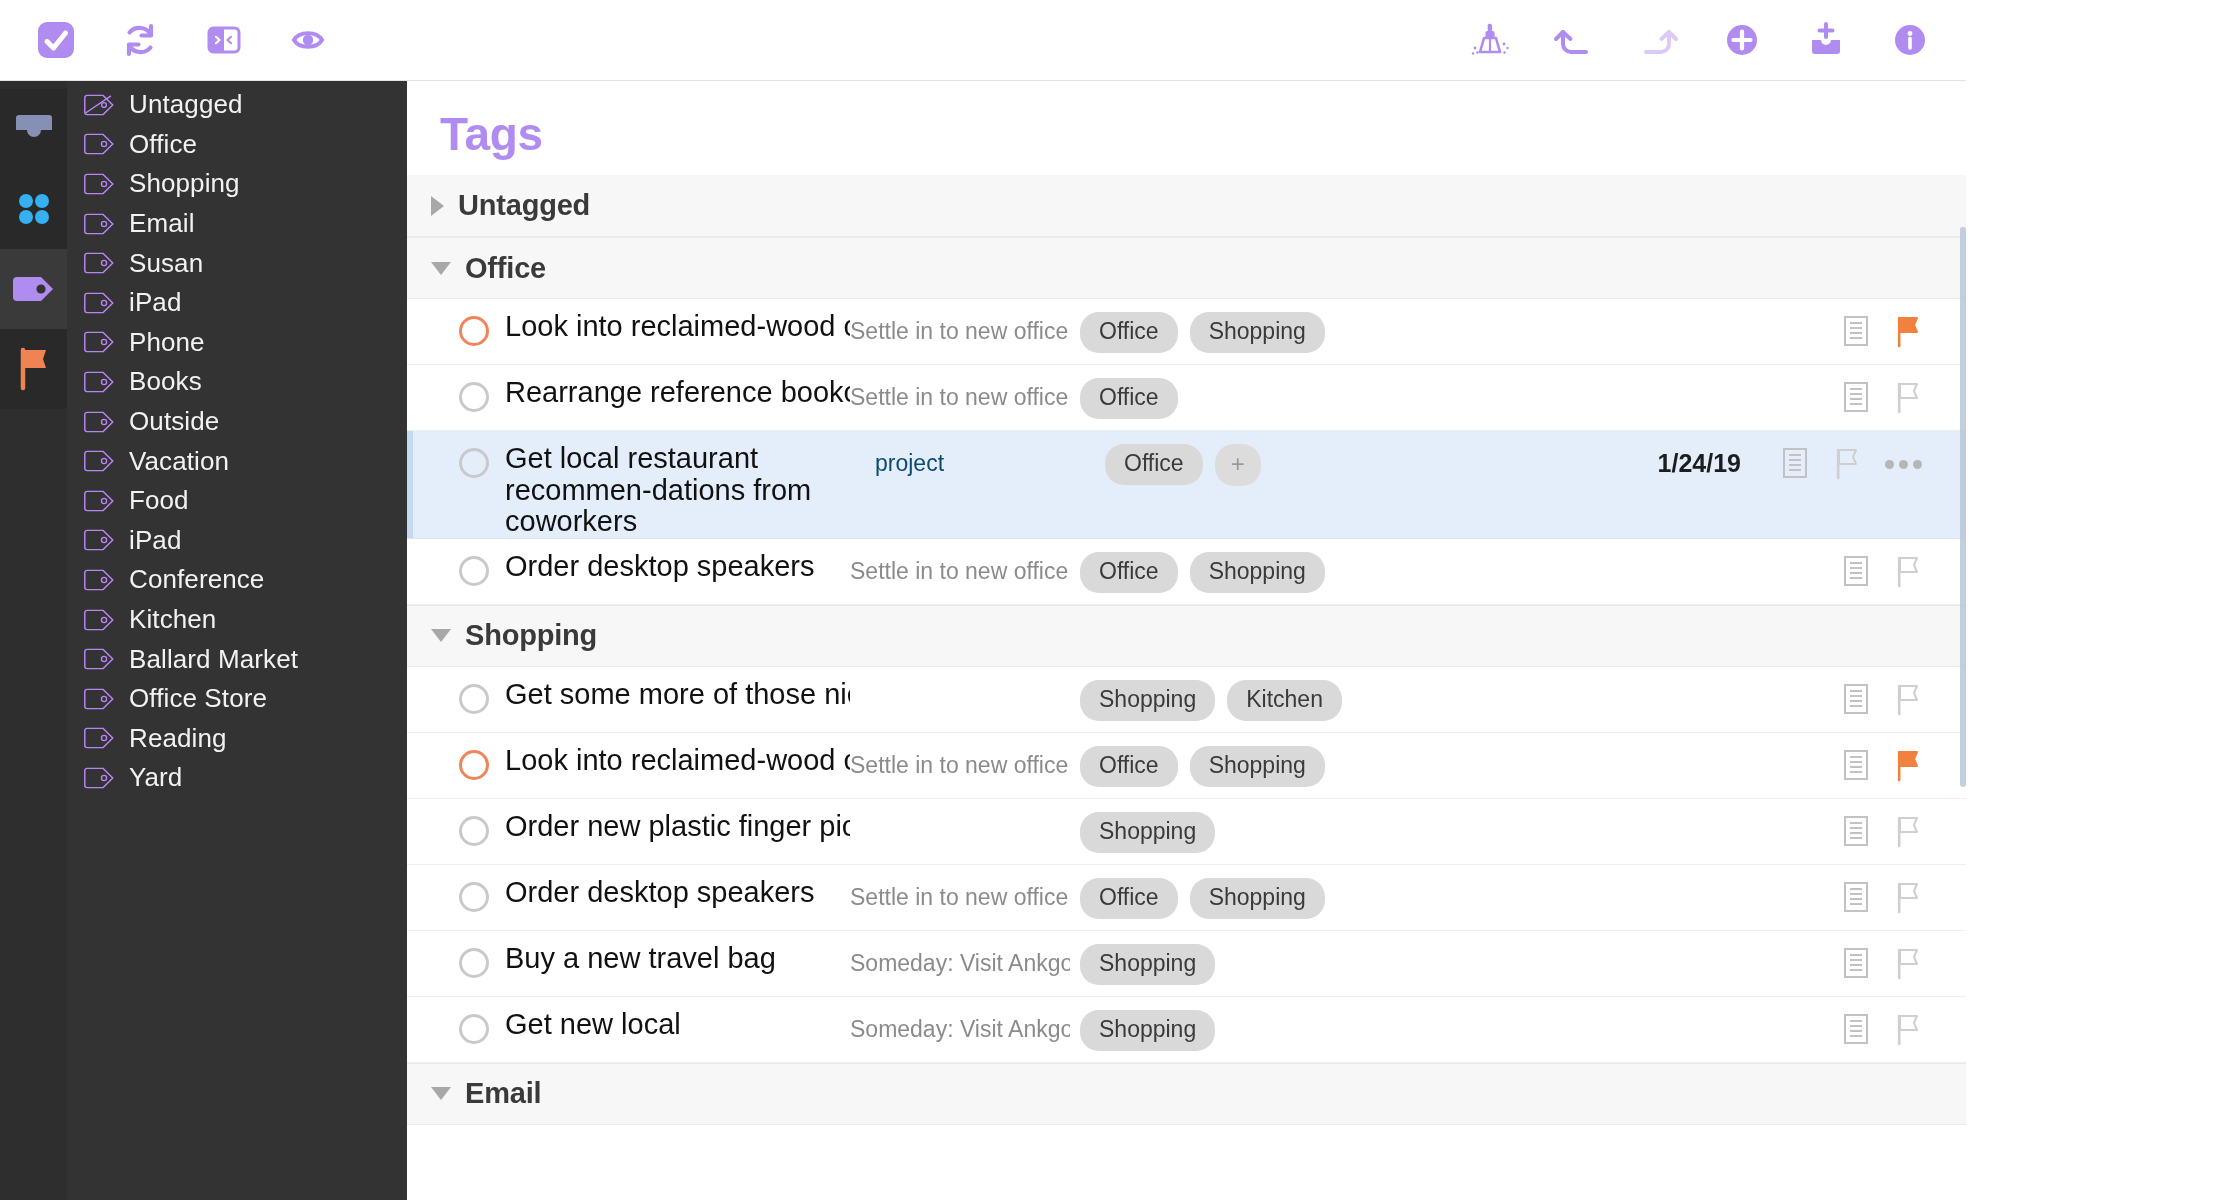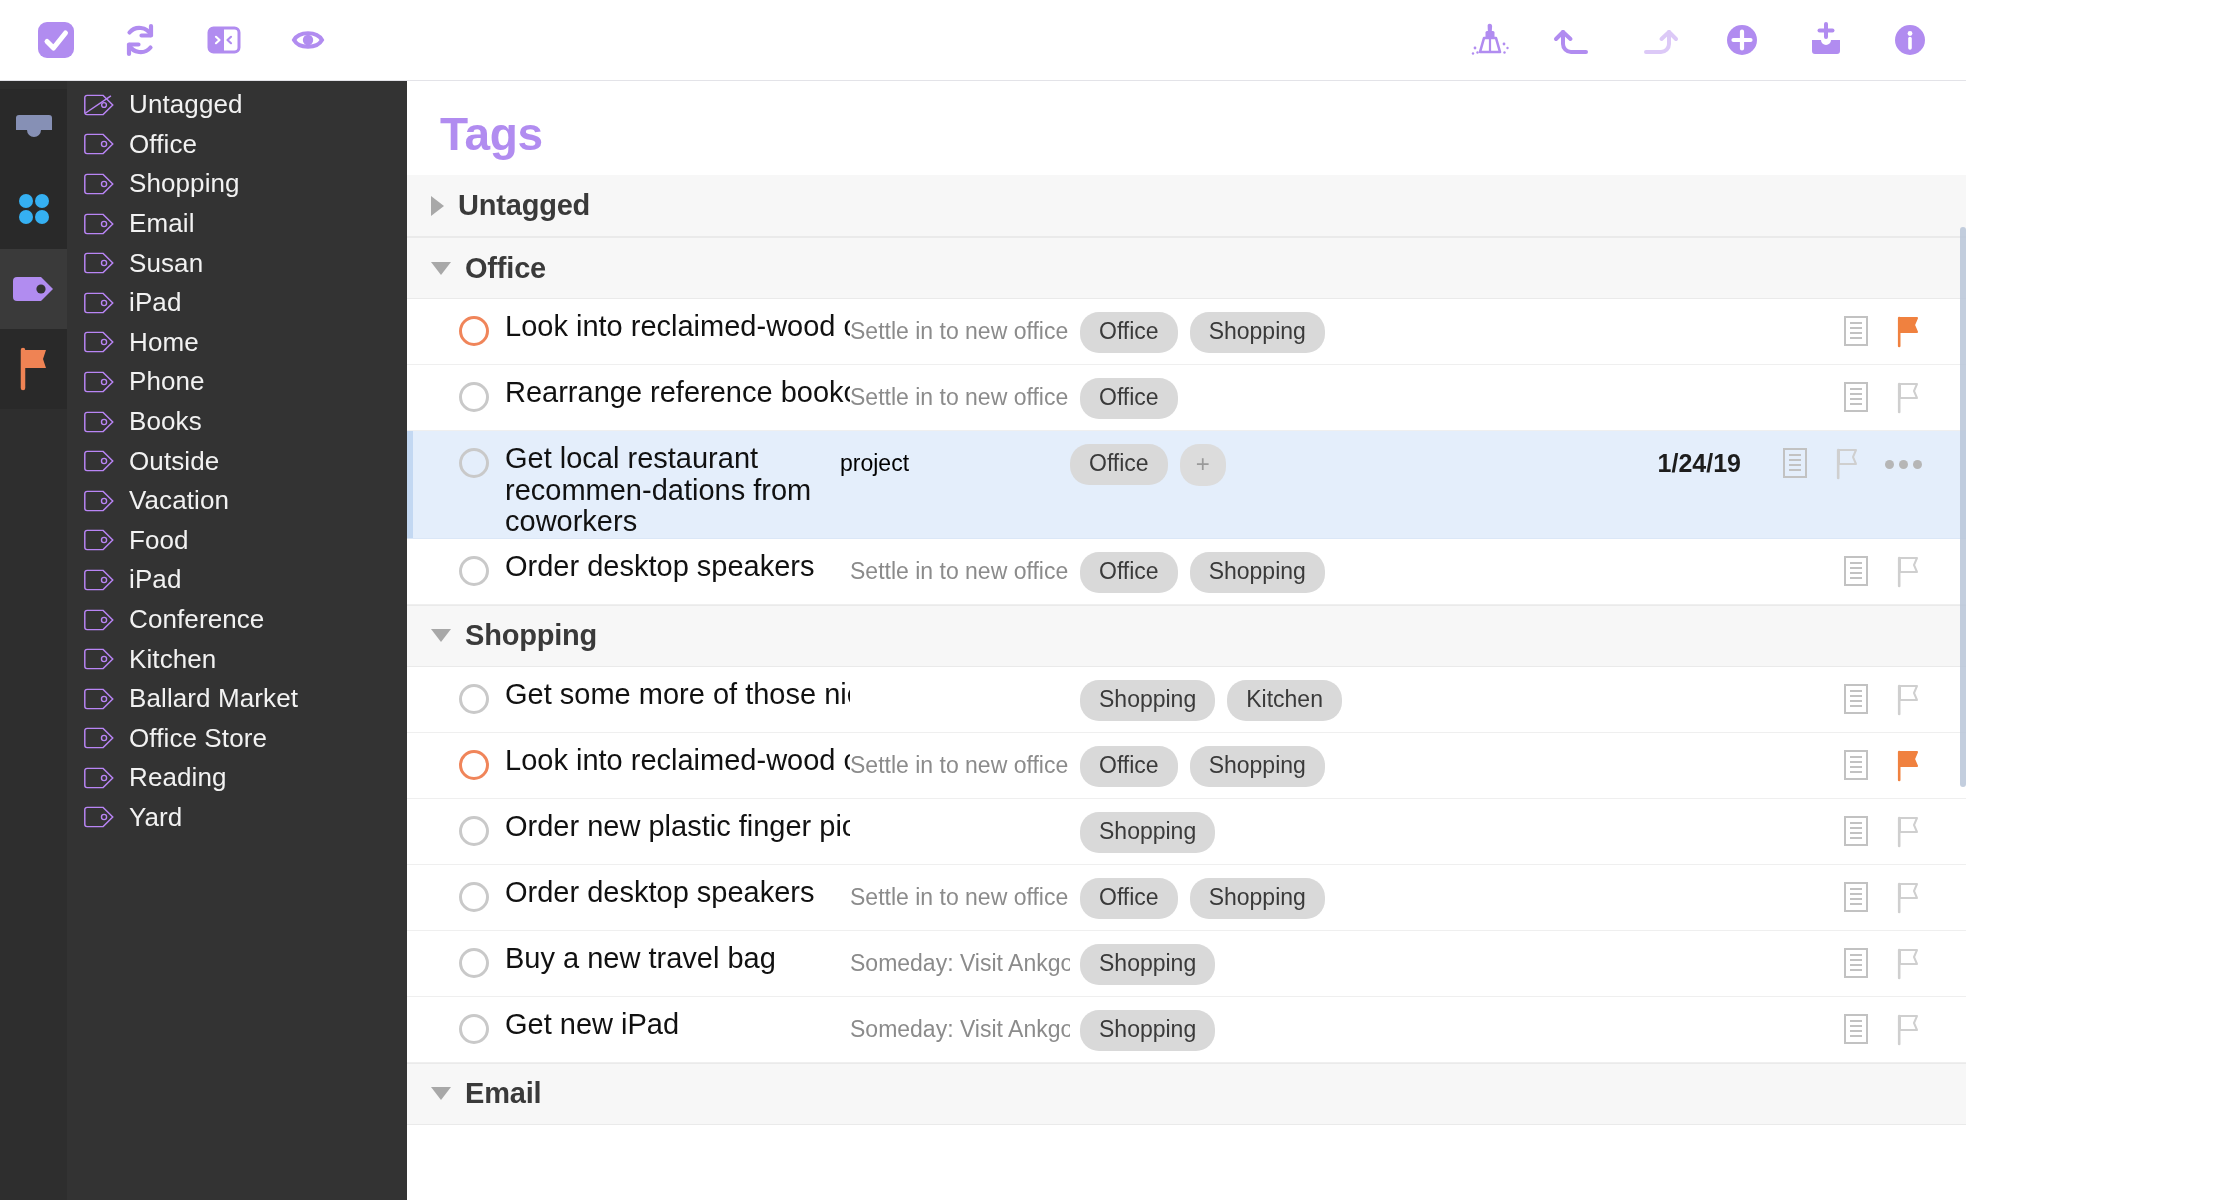--- a/index.html
+++ b/index.html
@@ -153,21 +153,21 @@
   .row.selected .task-title { white-space: normal; width: 335px; margin-top: 12px; }
   .project {
     font-size: 23px;
     color: #8b8b8b;
     margin-top: 19px;
     flex: 0 0 auto;
     width: 220px;
     white-space: nowrap;
     overflow: hidden;
   }
-  .project.placeholder { color: #000000; }
+  .project.placeholder { color: #0c4a6e; margin-left: 35px; }
   .tags {
     display: flex; gap: 12px; align-items: flex-start;
     margin-top: 13px;
     margin-left: 10px;
     flex: 1 1 auto;
   }
   .chip {
     background: #d9d9d9;
     color: #3a3a3a;
     font-size: 23px;
@@ -375,27 +375,20 @@
               <path d="M1.5 4 a2.5 2.5 0 0 1 2.5-2.5 h17.5 l10.5 10.5 -10.5 10.5 H4 a2.5 2.5 0 0 1 -2.5-2.5 Z" fill="none" stroke="#b985f5" stroke-width="1.6"></path>
               <circle cx="22.5" cy="12" r="2.8" fill="none" stroke="#b985f5" stroke-width="1.5"></circle>
             </svg>
             <span class="side-label">iPad</span>
           </div>
           <div class="side-item">
             <svg viewBox="0 0 34 24" class="tagico">
               <path d="M1.5 4 a2.5 2.5 0 0 1 2.5-2.5 h17.5 l10.5 10.5 -10.5 10.5 H4 a2.5 2.5 0 0 1 -2.5-2.5 Z" fill="none" stroke="#b985f5" stroke-width="1.6"></path>
               <circle cx="22.5" cy="12" r="2.8" fill="none" stroke="#b985f5" stroke-width="1.5"></circle>
             </svg>
-            <span class="side-label">Home</span>
-          </div>
-          <div class="side-item">
-            <svg viewBox="0 0 34 24" class="tagico">
-              <path d="M1.5 4 a2.5 2.5 0 0 1 2.5-2.5 h17.5 l10.5 10.5 -10.5 10.5 H4 a2.5 2.5 0 0 1 -2.5-2.5 Z" fill="none" stroke="#b985f5" stroke-width="1.6"></path>
-              <circle cx="22.5" cy="12" r="2.8" fill="none" stroke="#b985f5" stroke-width="1.5"></circle>
-            </svg>
             <span class="side-label">Phone</span>
           </div>
           <div class="side-item">
             <svg viewBox="0 0 34 24" class="tagico">
               <path d="M1.5 4 a2.5 2.5 0 0 1 2.5-2.5 h17.5 l10.5 10.5 -10.5 10.5 H4 a2.5 2.5 0 0 1 -2.5-2.5 Z" fill="none" stroke="#b985f5" stroke-width="1.6"></path>
               <circle cx="22.5" cy="12" r="2.8" fill="none" stroke="#b985f5" stroke-width="1.5"></circle>
             </svg>
             <span class="side-label">Books</span>
           </div>
           <div class="side-item">
@@ -682,21 +675,21 @@
                 <path d="M8 23 H20" stroke="#c2c2c2" stroke-width="2"></path>
               </svg>
               <svg width="28" height="34" viewBox="0 0 28 34" class="ico-btn">
                 <path d="M6 3 h17 l-3 7 3 7 H6 Z" fill="none" stroke="#cfcfcf" stroke-width="2" stroke-linejoin="round"></path>
                 <path d="M5.2 3 V31" stroke="#cfcfcf" stroke-width="2.6" stroke-linecap="round"></path>
               </svg>
             </div>
           </div>
           <div class="row">
             <div class="circle"></div>
-            <div class="task-title">Get new iPad</div>
+            <div class="task-title">Get new local</div>
             <div class="project">Someday: Visit Ankgor ...</div>
             <div class="tags">
               <span class="chip">Shopping</span>
             </div>
             <div class="rowend">
               <svg width="28" height="32" viewBox="0 0 28 32" class="ico-btn">
                 <rect x="3" y="2" width="22" height="28" fill="none" stroke="#c2c2c2" stroke-width="2"></rect>
                 <path d="M8 8 H20" stroke="#c2c2c2" stroke-width="2"></path>
                 <path d="M8 13 H20" stroke="#c2c2c2" stroke-width="2"></path>
                 <path d="M8 18 H20" stroke="#c2c2c2" stroke-width="2"></path>

